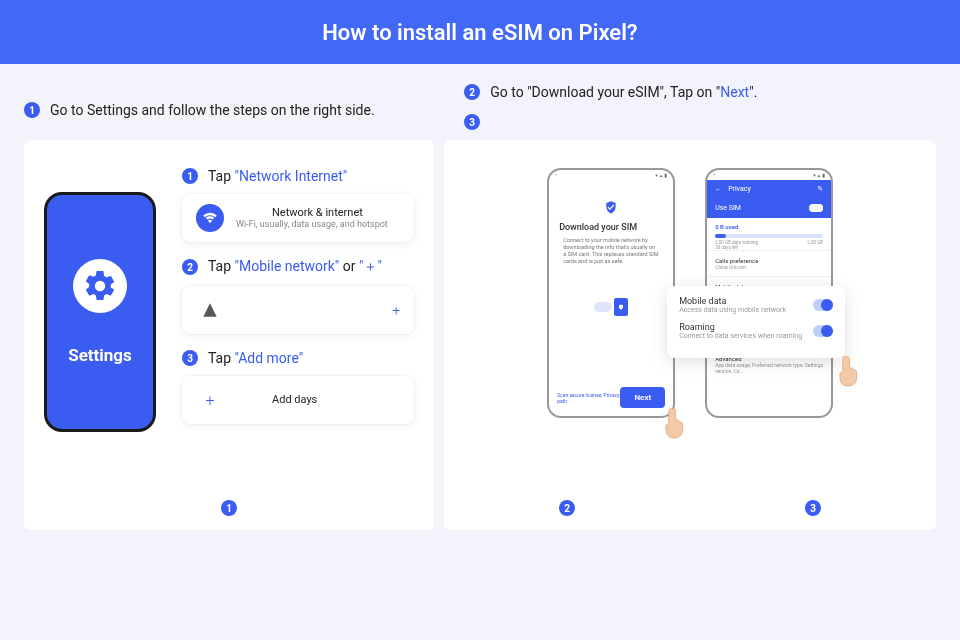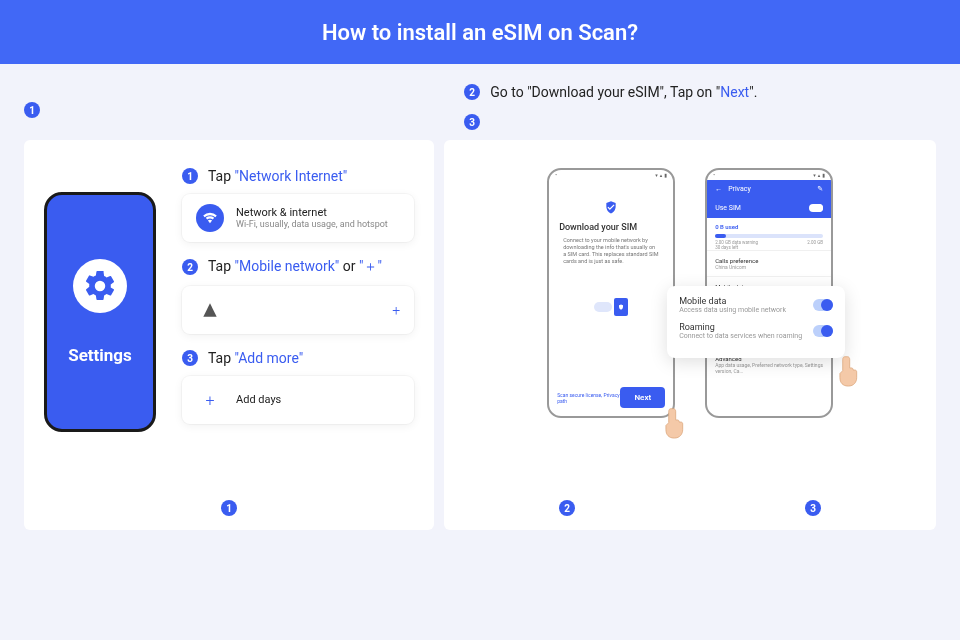--- a/index.html
+++ b/index.html
@@ -20,21 +20,21 @@
 .phone-frame { width: 112px; height: 240px; border: 3px solid #1a1a1a; border-radius: 18px; background: #3a5cf0; display: flex; flex-direction: column; align-items: center; justify-content: center; gap: 16px; margin-top: 24px; flex-shrink: 0; }
 .gear-circle { width: 54px; height: 54px; background: #fff; border-radius: 50%; display: flex; align-items: center; justify-content: center; }
 .phone-label { color: #fff; font-size: 17px; font-weight: 700; margin-top: 16px; }
 .steps-col { flex: 1; position: relative; }
 .step-row { margin-bottom: 16px; }
 .step-title { display: flex; align-items: center; gap: 10px; font-size: 14px; color: #222; margin-bottom: 10px; }
 .step-card { background: #fff; border-radius: 8px; box-shadow: 0 2px 10px rgba(0,0,0,0.06), 0 0 0 1px rgba(0,0,0,0.03); padding: 10px 14px; display: flex; align-items: center; gap: 12px; }
 .card-icon { width: 28px; height: 28px; border-radius: 50%; display: flex; align-items: center; justify-content: center; flex-shrink: 0; }
 .wifi-bg { background: #3a5cf0; }
 .card-text-col { flex: 1; line-height: 1.2; }
-.card-title { font-size: 11px; color: #222; }
+.card-title { font-size: 11px; color: #222; margin-left: 36px; }
 .card-sub { font-size: 9px; color: #888; }
 .plus-right { margin-left: auto; color: #3a5cf0; font-size: 14px; font-weight: 300; }
 .dashed-line { position: absolute; left: 6px; top: 20px; bottom: 60px; border-left: 1.5px dashed #c9d1f7; z-index: 0; }
 .steps-col > * { position: relative; z-index: 1; }
 .panel2-body { display: flex; gap: 30px; justify-content: center; position: relative; }
 .mock-phone { width: 128px; height: 250px; border: 2px solid #999; border-radius: 14px; background: #fff; overflow: hidden; position: relative; margin-top: 0; }
 .statusbar { height: 10px; display: flex; justify-content: space-between; padding: 2px 6px; font-size: 5px; color: #666; }
 .statusbar-right { display: flex; gap: 2px; align-items: center; }
 .download-screen { padding: 20px 10px 10px 10px; text-align: left; }
 .shield-row { display: flex; justify-content: center; margin-bottom: 8px; }
@@ -67,27 +67,28 @@
 .ov-text .ov-title { font-size: 9px; color: #333; }
 .ov-text .ov-sub { font-size: 7px; color: #999; }
 .ov-toggle { width: 20px; height: 12px; background: #bcd0fb; border-radius: 6px; position: relative; }
 .ov-toggle::after { content: ""; position: absolute; right: 0; top: 0; width: 12px; height: 12px; border-radius: 50%; background: #3a5cf0; }
 .phone-rel { position: relative; }
 </style>
 </head>
 <body>
 
 <div class="header">
-  <h1>How to install an eSIM on Scan?</h1>
+  <h1>How to install an eSIM on Pixel?</h1>
 </div>
 
 <div class="instructions">
   <div class="instr-left">
     <div class="instr-item">
       <span class="num-badge">1</span>
+      <span>Go to Settings and follow the steps on the right side.</span>
     </div>
   </div>
   <div class="instr-right">
     <div class="instr-item">
       <span class="num-badge">2</span>
       <span>
         <span>Go to "Download your eSIM", Tap on "</span><span class="link-text">Next</span><span>".</span>
       </span>
     </div>
     <div class="instr-item">

